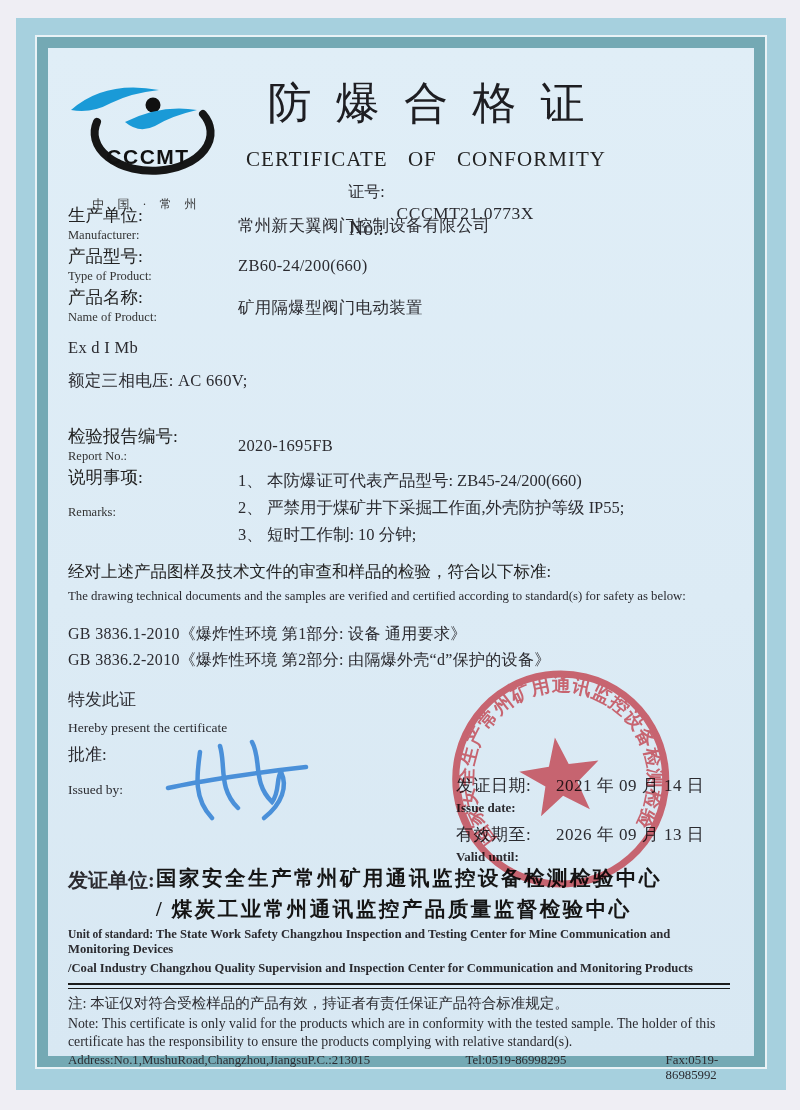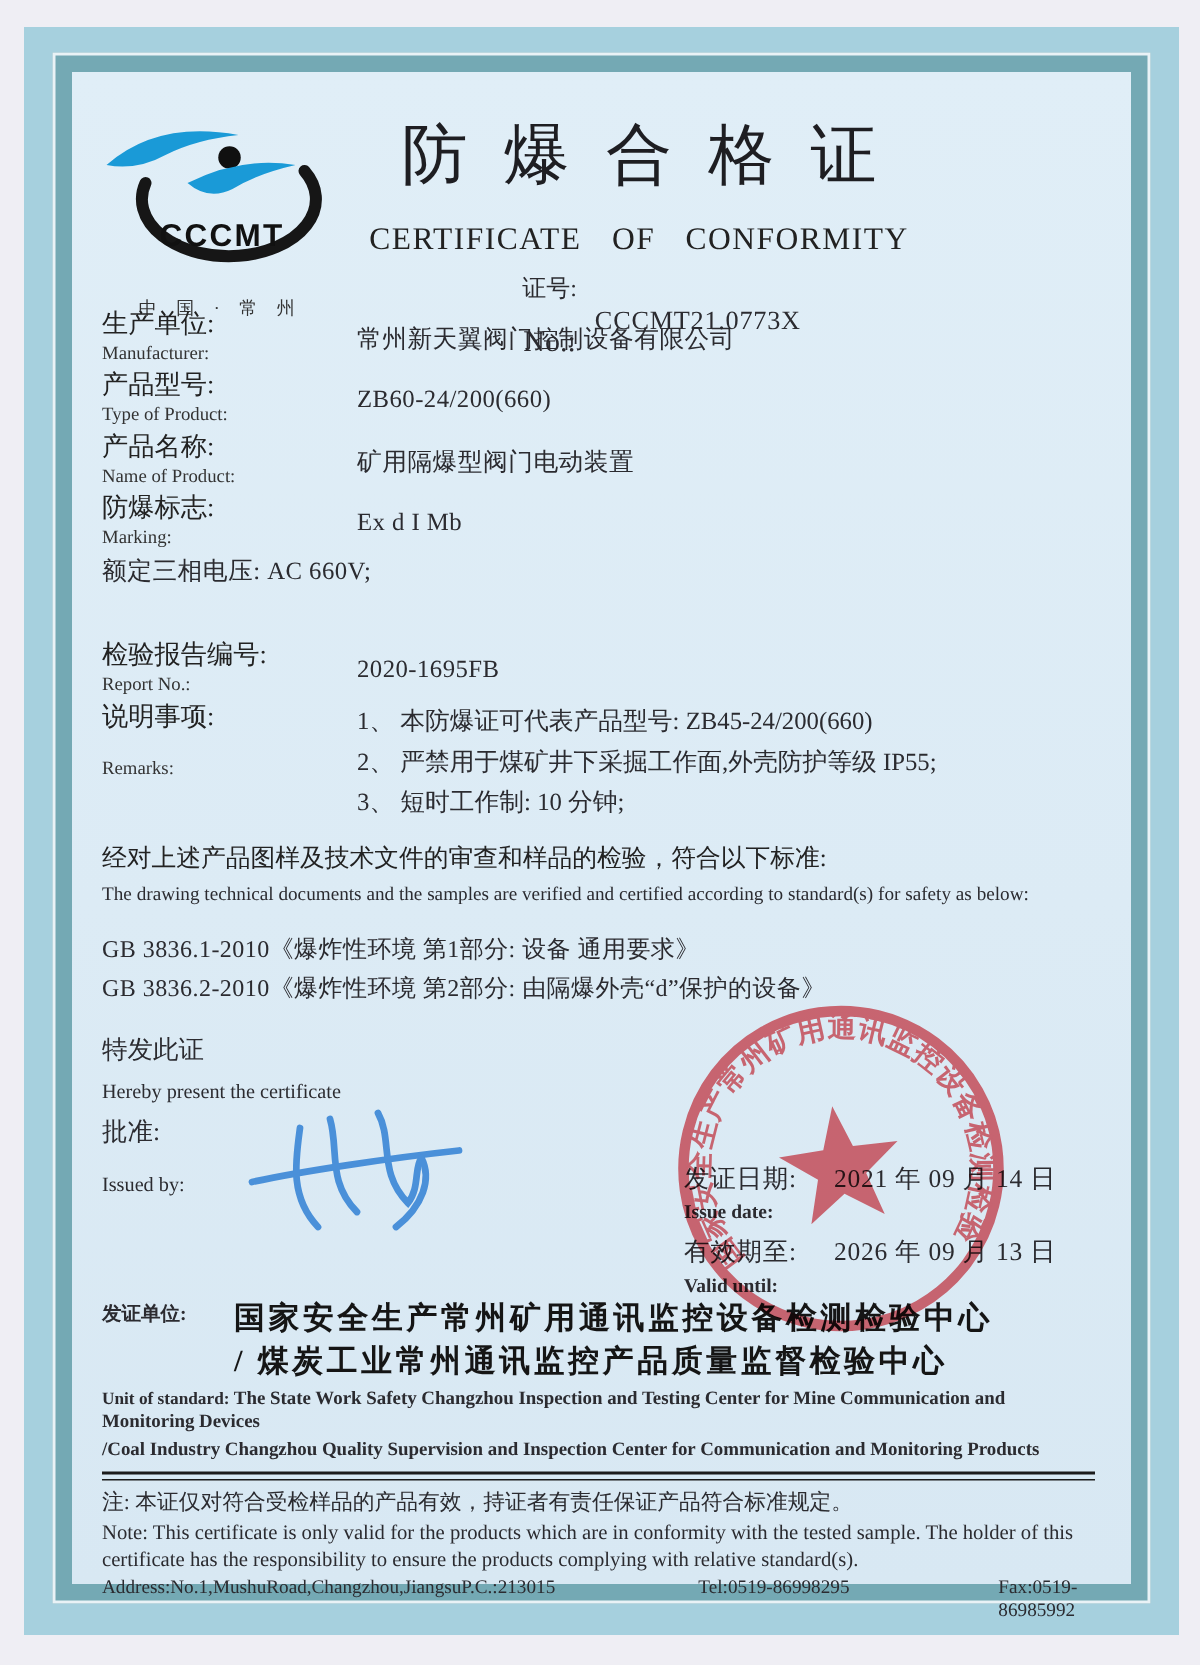--- a/index.html
+++ b/index.html
@@ -60,21 +60,21 @@
   .signature{position:absolute;left:92px;top:46px;}
   .dates{position:absolute;left:388px;top:86px;}
   .date-row{font-size:17px;letter-spacing:0.5px;}
   .date-row .dlab{margin-right:20px;}
   .date-sub{font-size:13px;margin-top:3px;font-weight:bold;}
   .date-row.second{margin-top:7px;}
   .stamp{position:absolute;left:378px;top:-24px;opacity:0.84;mix-blend-mode:multiply;transform:rotate(-8deg);}
   
   .approval{margin-top:4px;}
   .app-row1{display:flex;align-items:flex-start;}
-  .app-label{font-size:13px;font-weight:bold;flex:0 0 88px;padding-top:3px;}
+  .app-label{font-size:20px;font-weight:bold;flex:0 0 88px;padding-top:3px;}
   .app-line1{font-size:20.5px;font-weight:bold;letter-spacing:2.5px;color:#151515;}
   .app-line2{font-size:20.5px;font-weight:bold;letter-spacing:2.5px;color:#151515;margin-left:88px;margin-top:1px;}
   .app-en1{font-size:12.6px;font-weight:bold;margin-top:4px;}
   .app-en1 .app-en-label{font-size:11.5px;font-weight:bold;}
   .app-en2{font-size:12.6px;font-weight:bold;margin-top:4px;}
   
   .note{margin-top:7px;}
   .note-divider{height:3px;border-top:2px solid #1b1b1b;border-bottom:1px solid #1b1b1b;margin-bottom:5px;}
   .note-cn{font-size:14.5px;}
   .note-en{font-size:13.8px;line-height:1.3;margin-top:2px;}
@@ -135,24 +135,20 @@
 
         <div class="frow">
           <div class="labels">
             <div class="lab-cn">产品名称:</div>
             <div class="lab-en">Name of Product:</div>
           </div>
           <div class="value">矿用隔爆型阀门电动装置</div>
         </div>
 
         <div class="frow">
-          <div class="labels">
-            <div class="lab-cn">防爆标志:</div>
-            <div class="lab-en">Marking:</div>
-          </div>
           <div class="value">Ex d I Mb</div>
         </div>
 
         <div class="frow">
           <div class="value" style="padding-top:3px;">额定三相电压: AC 660V;</div>
         </div>
 
         <div class="frow gap-top">
           <div class="labels">
             <div class="lab-cn">检验报告编号:</div>

